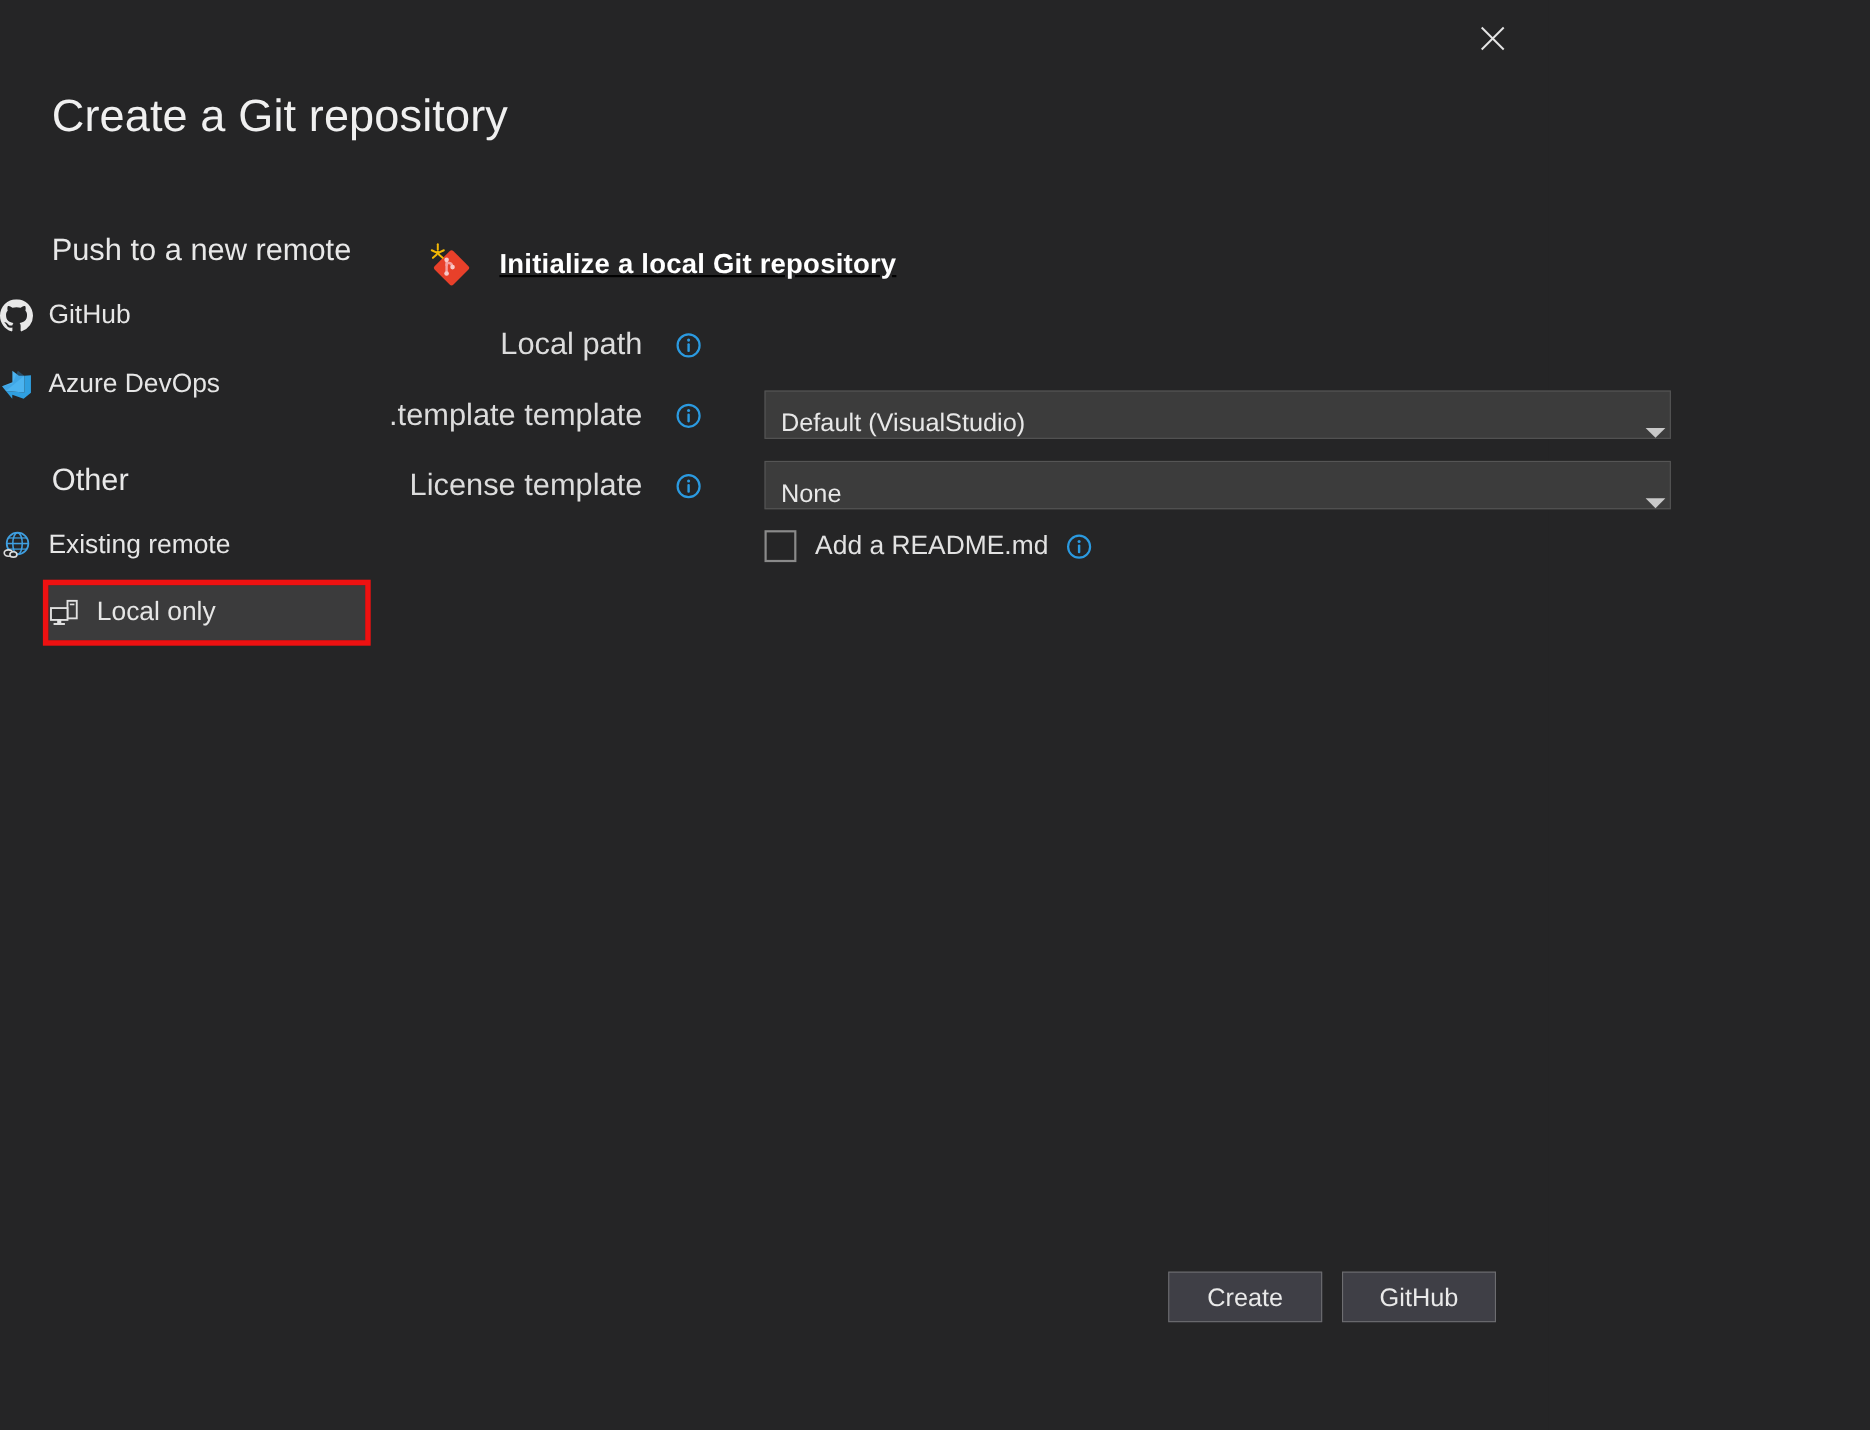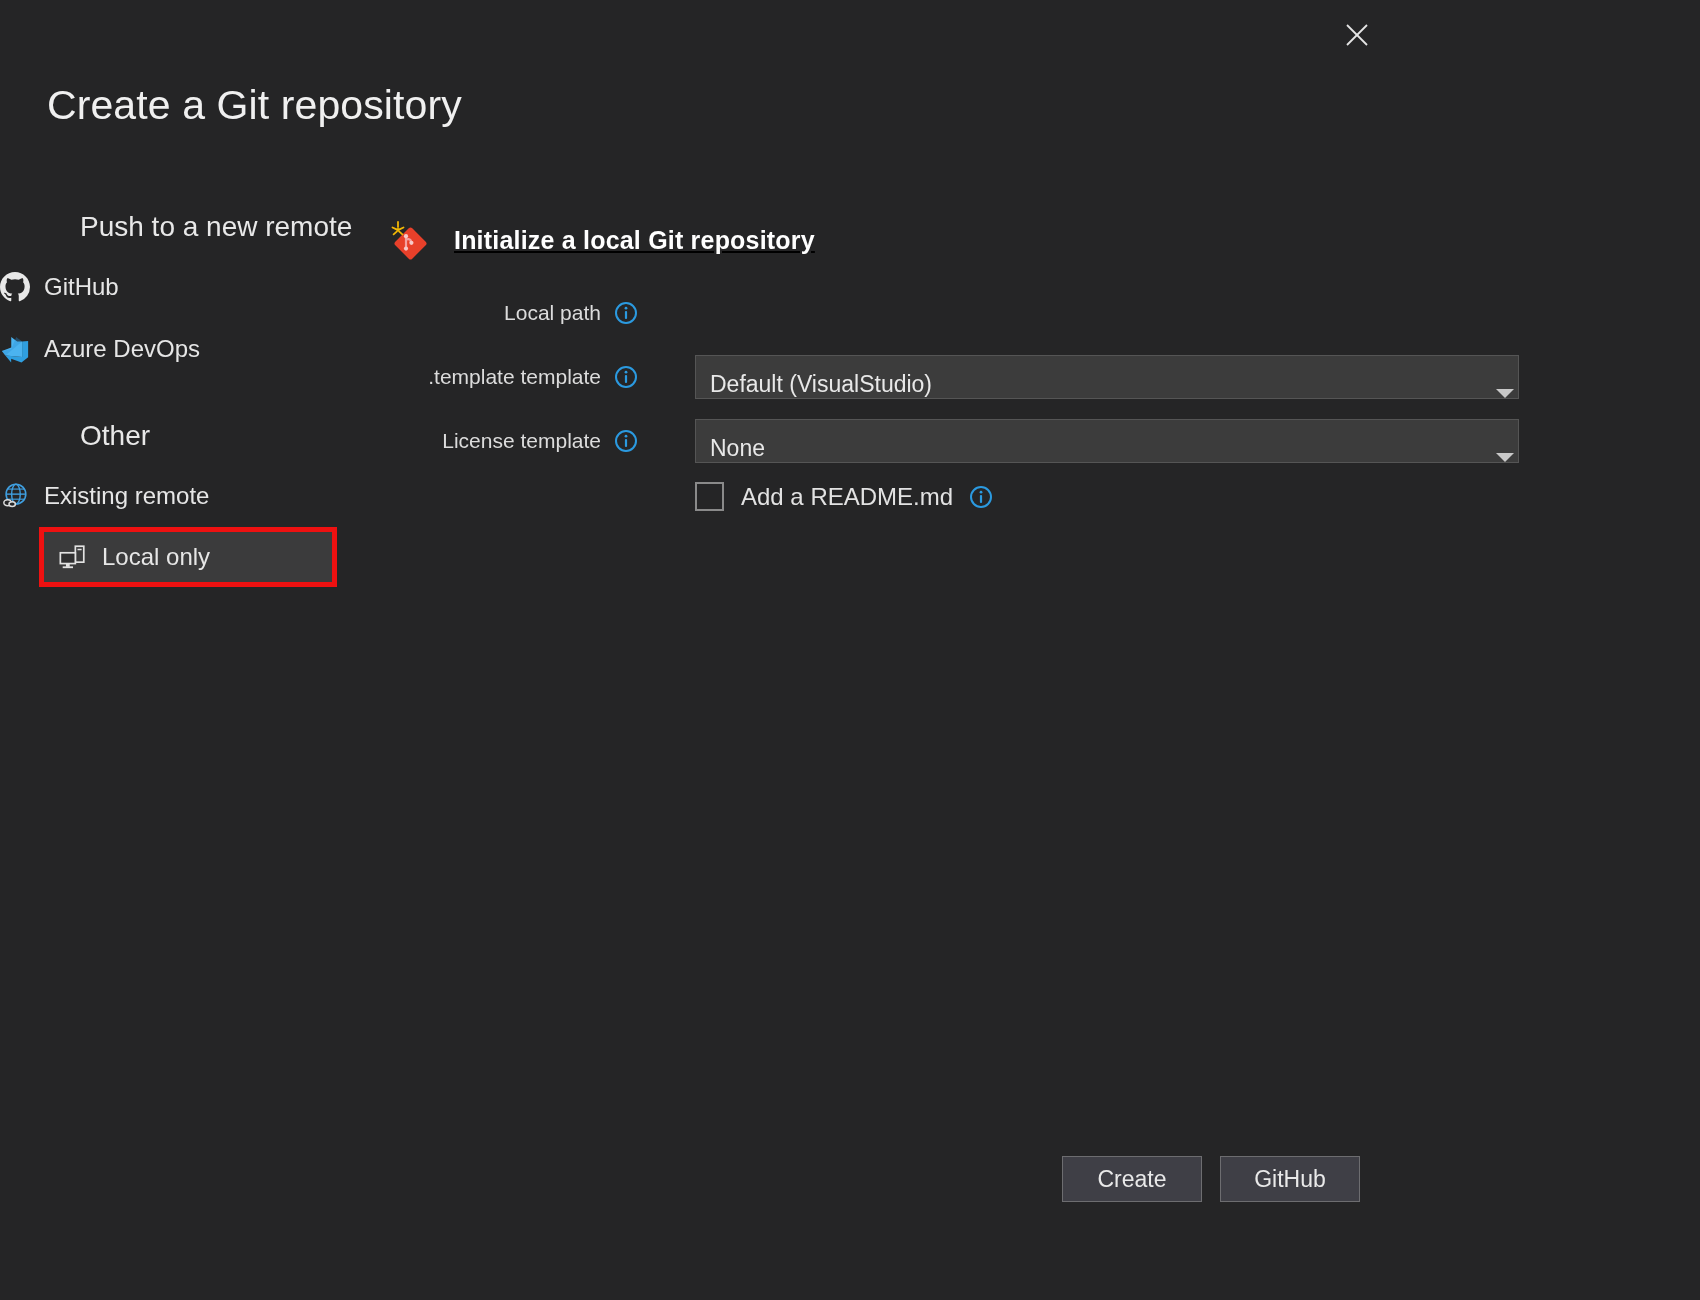--- a/index.html
+++ b/index.html
@@ -25,60 +25,59 @@
     position: absolute; left: 47px; top: 85px;
     font-size: 41px; font-weight: 300; color: #f0f0f0;
     letter-spacing: .1px; line-height: 1;
     font-family: "Liberation Sans", sans-serif;
   }
 
   
   .sidebar { position: absolute; left: 0px; top: 212px; width: 370px; }
   .side-head {
     font-size: 28px; font-weight: 300; color: #e8e8e8;
-    padding-left: 47px; line-height: 1.1; white-space: nowrap; margin-left: 33px;
+    padding-left: 47px; line-height: 1.1; white-space: nowrap;
   }
   .side-head.second { margin-top: 46px; }
   .side-item {
     display: flex; align-items: center;
     height: 52px; margin-top: 10px;
     cursor: pointer;
   }
   .side-item .ico {
     width: 30px; height: 30px; flex: 0 0 30px;
     display: flex; align-items: center; justify-content: center;
     margin-right: 14px;
   }
   .side-item .lbl { font-size: 24px; color: #e6e6e6; font-weight: 400; white-space: nowrap; }
 
   .side-item.first-under-head { margin-top: 18px; }
 
   
   .side-item.selected {
     background: #3b3b3c;
     margin-left: 44px; margin-right: 0;
-    padding-left: 14px;
     width: 288px;
     height: 50px;
     outline: 5px solid #ee1111;
     outline-offset: 0px;
   }
 
   
   .panel { position: absolute; left: 388px; top: 218px; width: 1270px; }
   .panel-head { display: flex; align-items: center; margin-bottom: 28px; text-decoration: underline; }
   .panel-head .git-ico { width: 44px; height: 44px; flex: 0 0 44px; margin-right: 22px; }
   .panel-head .ptitle { font-size: 25px; font-weight: bold; color: #ffffff; letter-spacing: .2px;}
 
   .form-row { display: flex; align-items: center; height: 46px; margin-bottom: 18px; }
   .form-label {
     width: 250px; flex: 0 0 250px;
     text-align: right; padding-right: 0;
-    font-size: 21px; color: #dcdcdc; font-weight: 400;
-    display: flex; align-items: center; justify-content: flex-end; gap: 13px;
+    font-size: 28px; color: #dcdcdc; font-weight: 400;
+    display: flex; align-items: center; justify-content: flex-end; gap: 30px;
     white-space: nowrap;
   }
   .info-ico { width: 24px; height: 24px; flex: 0 0 24px; cursor: pointer; }
   .field-area { margin-left: 57px; display: flex; align-items: center; }
 
   .text-input {
     width: 764px; height: 44px;
     background: #3c3c3c; border: 1px solid #6b6b6b;
     color: #e8e8e8; font-size: 23px;
     padding: 0 14px; line-height: 42px;

